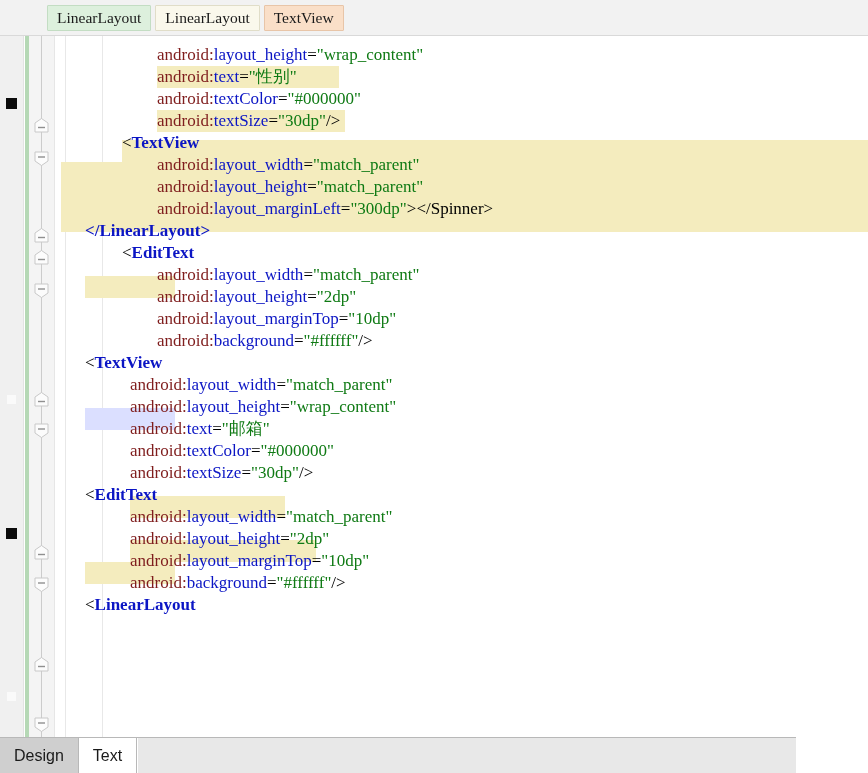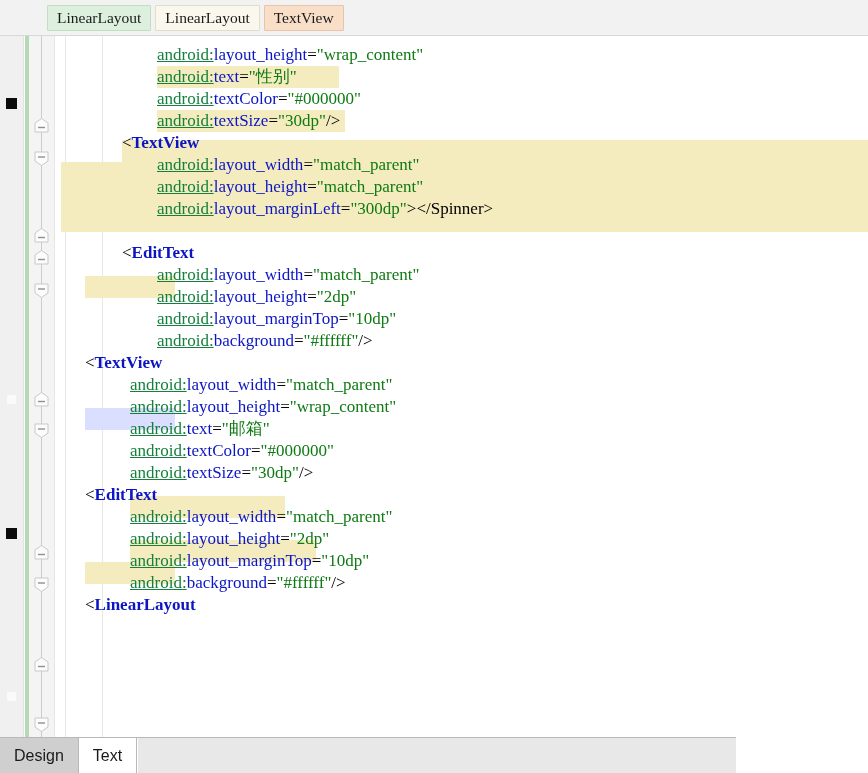--- a/index.html
+++ b/index.html
@@ -138,32 +138,32 @@
     left: 0;
     height: 22px;
     line-height: 22px;
     white-space: pre;
     font-family: "Liberation Serif", "DejaVu Serif", serif;
     font-size: 17px;
     color: #000000;
   }
 
   
-  .t-ns    { color: #15803d; text-decoration: underline; }            
+  .t-ns    { color: #7f1d1d; }            
   .t-attr  { color: #0b15c4; }            
   .t-eq    { color: #000000; }
   .t-val   { color: #0f7a14; }            
   .t-tag   { color: #0b15c4; font-weight: bold; }   
   .t-brk   { color: #000000; }            
 
   
   .tab-bar {
     position: absolute;
     left: 0; top: 737px;
-    width: 736px; height: 36px;
+    width: 796px; height: 36px;
     background: #e8e8e8;
     border-top: 1px solid #b8b8b8;
     display: flex;
     align-items: stretch;
   }
   .tab {
     display: flex;
     align-items: center;
     padding: 0 14px;
     font-family: "Liberation Sans", sans-serif;
@@ -299,20 +299,21 @@
       <div class="code-lines">
 
       <div class="ln" style="top: 8px; left: 101px;"><span class="t-ns">android:</span><span class="t-attr">layout_height</span><span class="t-eq">=</span><span class="t-val">"wrap_content"</span></div>
           <div class="ln" style="top: 30px; left: 101px;"><span class="t-ns">android:</span><span class="t-attr">text</span><span class="t-eq">=</span><span class="t-val">"性别"</span></div>
           <div class="ln" style="top: 52px; left: 101px;"><span class="t-ns">android:</span><span class="t-attr">textColor</span><span class="t-eq">=</span><span class="t-val">"#000000"</span></div>
           <div class="ln" style="top: 74px; left: 101px;"><span class="t-ns">android:</span><span class="t-attr">textSize</span><span class="t-eq">=</span><span class="t-val">"30dp"</span><span class="t-brk">/&gt;</span></div>
           <div class="ln" style="top: 96px; left: 66px;"><span class="t-brk">&lt;</span><span class="t-tag">TextView</span></div>
           <div class="ln" style="top: 118px; left: 101px;"><span class="t-ns">android:</span><span class="t-attr">layout_width</span><span class="t-eq">=</span><span class="t-val">"match_parent"</span></div>
           <div class="ln" style="top: 140px; left: 101px;"><span class="t-ns">android:</span><span class="t-attr">layout_height</span><span class="t-eq">=</span><span class="t-val">"match_parent"</span></div>
           <div class="ln" style="top: 162px; left: 101px;"><span class="t-ns">android:</span><span class="t-attr">layout_marginLeft</span><span class="t-eq">=</span><span class="t-val">"300dp"</span><span class="t-brk">&gt;&lt;/Spinner&gt;</span></div>
+          <div class="ln" style="top: 184px; left: 29px;"><span class="t-tag">&lt;/LinearLayout&gt;</span></div>
           <div class="ln" style="top: 206px; left: 66px;"><span class="t-brk">&lt;</span><span class="t-tag">EditText</span></div>
           <div class="ln" style="top: 228px; left: 101px;"><span class="t-ns">android:</span><span class="t-attr">layout_width</span><span class="t-eq">=</span><span class="t-val">"match_parent"</span></div>
           <div class="ln" style="top: 250px; left: 101px;"><span class="t-ns">android:</span><span class="t-attr">layout_height</span><span class="t-eq">=</span><span class="t-val">"2dp"</span></div>
           <div class="ln" style="top: 272px; left: 101px;"><span class="t-ns">android:</span><span class="t-attr">layout_marginTop</span><span class="t-eq">=</span><span class="t-val">"10dp"</span></div>
           <div class="ln" style="top: 294px; left: 101px;"><span class="t-ns">android:</span><span class="t-attr">background</span><span class="t-eq">=</span><span class="t-val">"#ffffff"</span><span class="t-brk">/&gt;</span></div>
           <div class="ln" style="top: 316px; left: 29px;"><span class="t-brk">&lt;</span><span class="t-tag">TextView</span></div>
           <div class="ln" style="top: 338px; left: 74px;"><span class="t-ns">android:</span><span class="t-attr">layout_width</span><span class="t-eq">=</span><span class="t-val">"match_parent"</span></div>
           <div class="ln" style="top: 360px; left: 74px;"><span class="t-ns">android:</span><span class="t-attr">layout_height</span><span class="t-eq">=</span><span class="t-val">"wrap_content"</span></div>
           <div class="ln" style="top: 382px; left: 74px;"><span class="t-ns">android:</span><span class="t-attr">text</span><span class="t-eq">=</span><span class="t-val">"邮箱"</span></div>
           <div class="ln" style="top: 404px; left: 74px;"><span class="t-ns">android:</span><span class="t-attr">textColor</span><span class="t-eq">=</span><span class="t-val">"#000000"</span></div>

